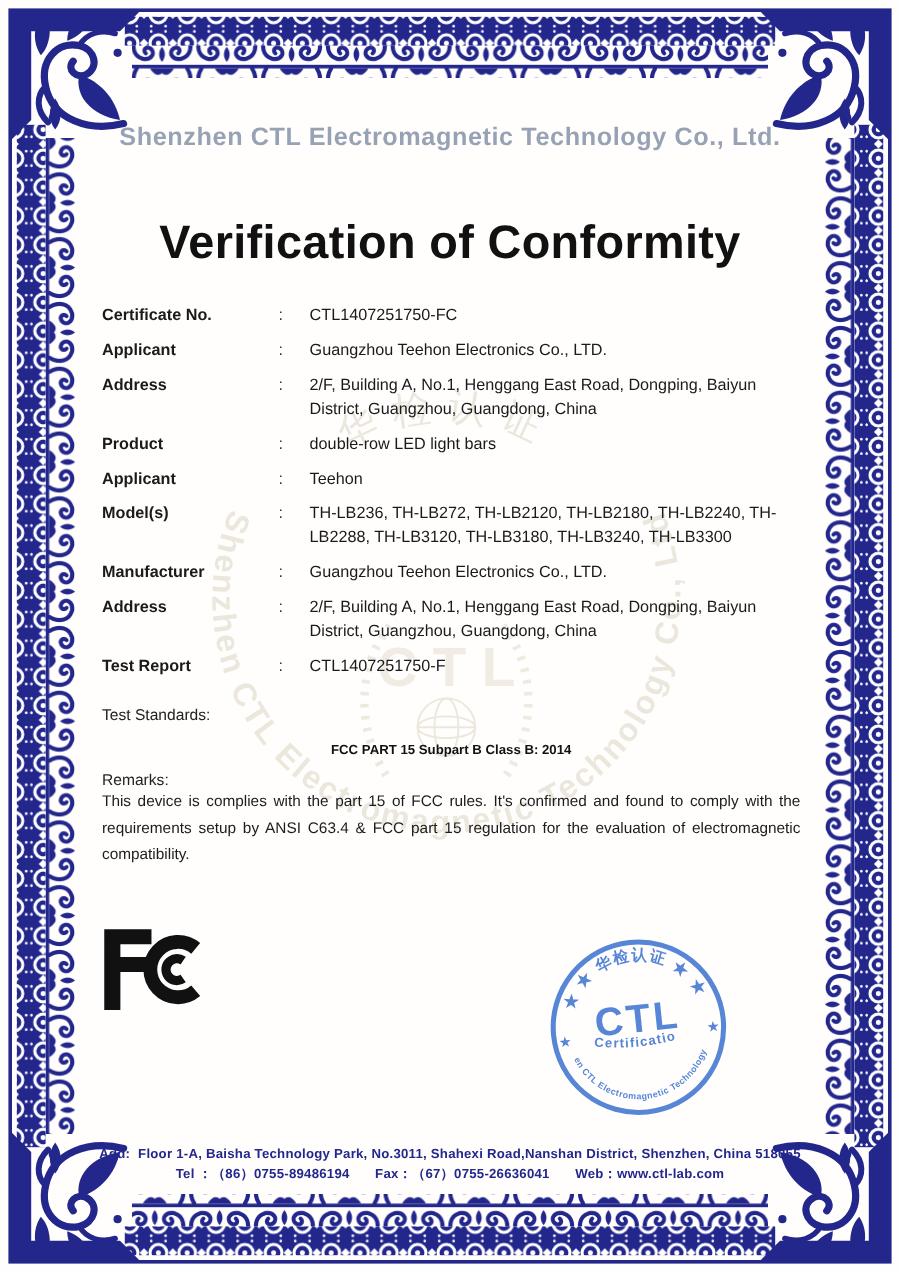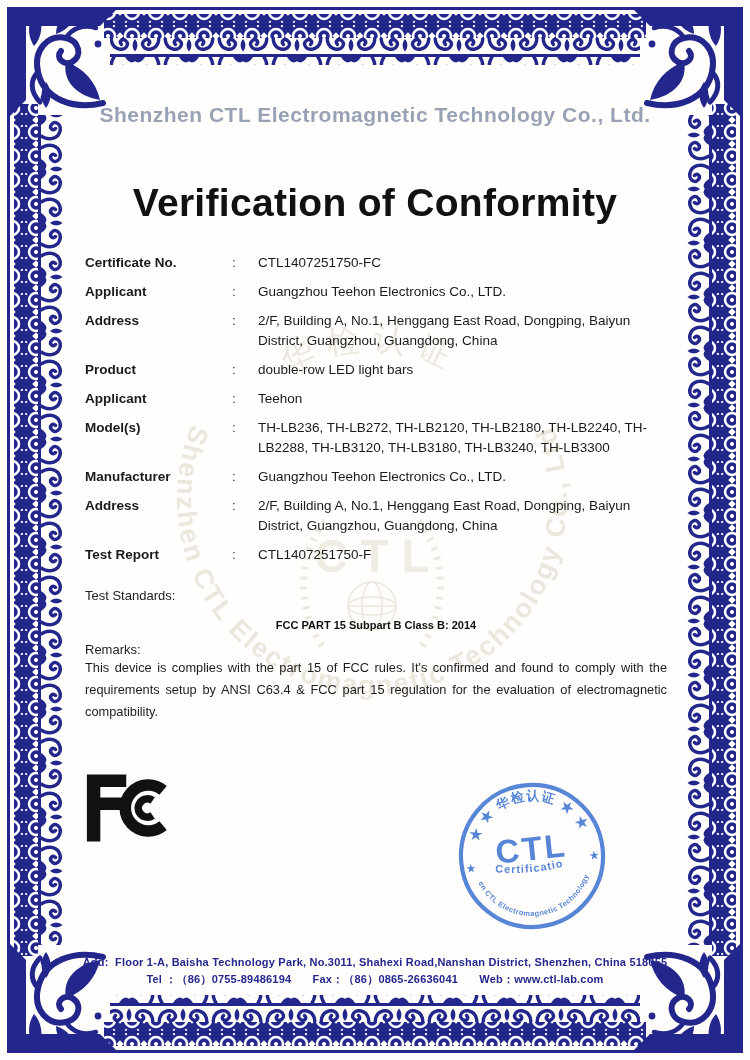--- a/index.html
+++ b/index.html
@@ -247,19 +247,19 @@
         <text x="62" y="10" text-anchor="middle" font-size="12">★</text>
       </g>
     </svg>
 
     <div class="footer">
       <div>
         <span>Add:</span>&nbsp;&nbsp;<span>Floor 1-A, Baisha Technology Park, No.3011, Shahexi Road,Nanshan District, Shenzhen, China 518055</span>
       </div>
       <div>
         <span>Tel ：</span><span>（86）0755-89486194</span><span class="sep"></span>
-        <span>Fax：</span><span>（86）0865-26636041</span><span class="sep"></span>
+        <span>Fax：</span><span>（67）0755-26636041</span><span class="sep"></span>
         <span>Web：</span><span>www.ctl-lab.com</span>
       </div>
     </div>
 
   </div>
 </div>
 
 </body></html>

